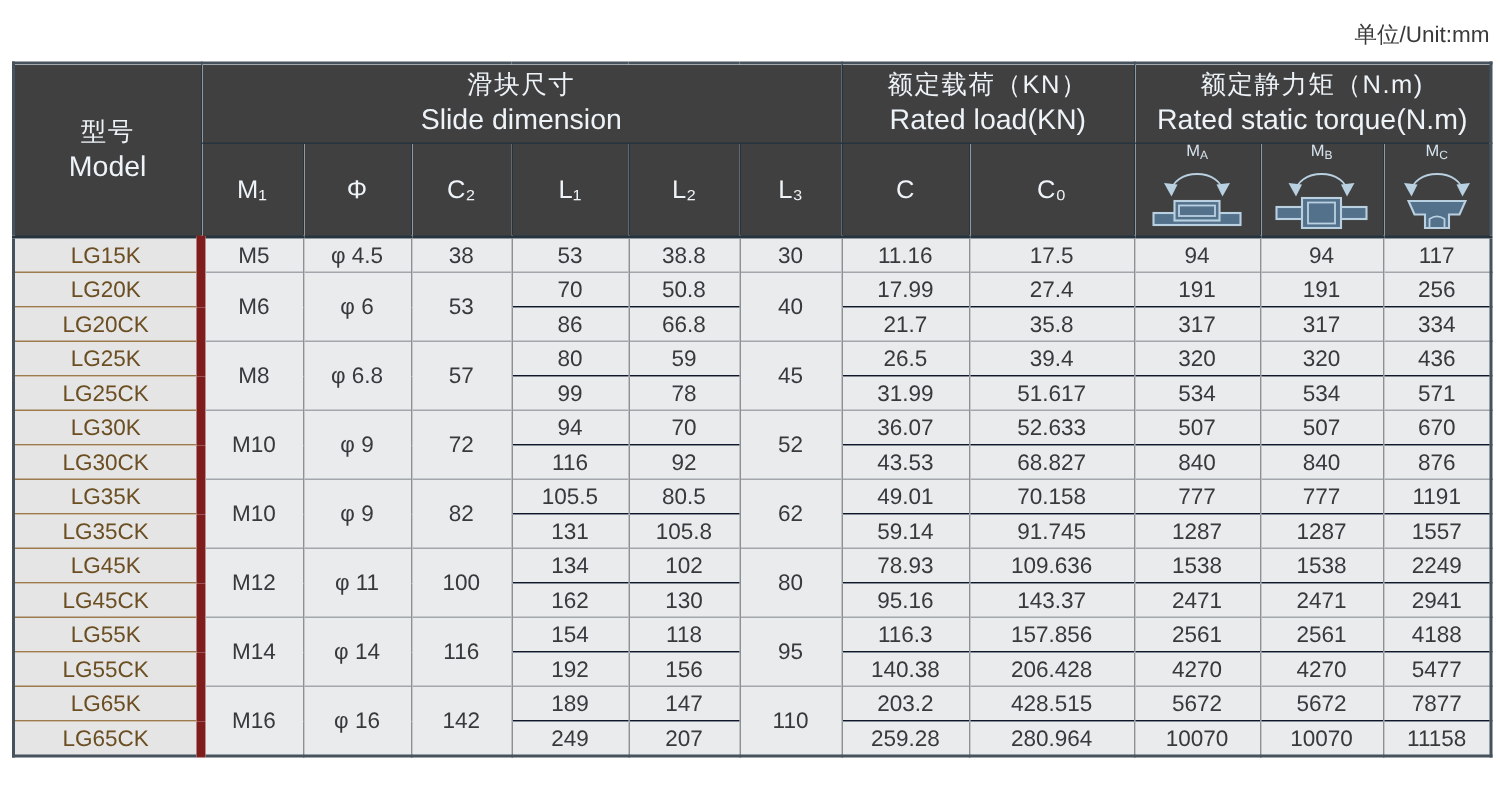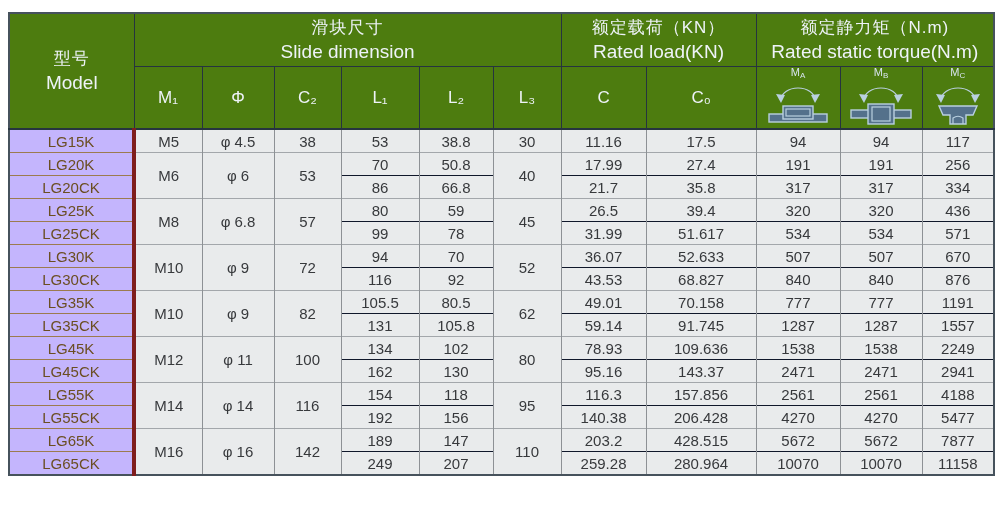--- a/index.html
+++ b/index.html
@@ -1,43 +1,44 @@
 <!DOCTYPE html>
 <html><head>
 <meta charset="utf-8">
 <style>
   html,body{margin:0;padding:0;background:#ffffff;}
   body{width:1000px;height:529px;font-family:"Liberation Sans","DejaVu Sans",sans-serif;}
   .page{padding:12px 7px 0 8px;}
   .unit-label{width:985px;text-align:right;font-size:15px;color:#3a3a3a;margin:2px 0 8px 0;}
   table.spec{border-collapse:collapse;table-layout:fixed;width:985px;border:2px solid #46525c;}
   td,th{text-align:center;vertical-align:middle;padding:0;overflow:hidden;white-space:nowrap;}
-  thead th{background:#4d7c0f;color:#eef3f8;border:1px solid #26343f;font-weight:normal;}
+  thead th{background:#404040;color:#eef3f8;border:1px solid #26343f;font-weight:normal;}
   thead tr.hr1 th{height:52px;}
   thead tr.hr2 th{height:58px;border-bottom:2px solid #26343f;}
   th.model-head{border-bottom:2px solid #26343f;}
   .h-zh{font-size:17px;letter-spacing:1px;line-height:1.35;}
   .h-en{font-size:19px;line-height:1.25;}
   .col-label{font-size:17px;}
   .icon-wrap{display:flex;flex-direction:column;justify-content:center;line-height:1;}
   .m-label{font-size:11px;color:#d7e4ee;margin-bottom:1px;}
   .m-label .sub{font-size:8px;vertical-align:-2px;}
   tbody td{background:#e9ebec;border-left:1px solid #8d9195;color:#37393c;font-size:15px;height:22px;}
   tbody td.gt{border-top:1px solid #a3a7ab;}
   tbody td.st{border-top:1px solid #0f172a;}
-  tbody td.model{background:#c4b5fd;color:#6b4e22;border-left:none;border-right:4px solid #7f1d1d;text-align:center;}
+  tbody td.model{background:#e5e5e5;color:#6b4e22;border-left:none;border-right:6px solid #7f1d1d;text-align:center;}
   tbody td.model.mt{border-top:1px solid #9c7b4e;}
   svg .ln{fill:#54718b;stroke:#b9d0e0;stroke-width:1.4;}
   svg .ln2{fill:none;stroke:#b9d0e0;stroke-width:1.2;}
   svg .ar{fill:#b9d0e0;stroke:none;}
 </style>
 </head>
 <body>
 
 <div class="page">
+  <div class="unit-label">单位/Unit:mm</div>
 
   <table class="spec">
     <colgroup>
       <col style="width:125px">
         <col style="width:68px">
         <col style="width:72px">
         <col style="width:67px">
       <col style="width:78px">
         <col style="width:74px">
         <col style="width:68px">

